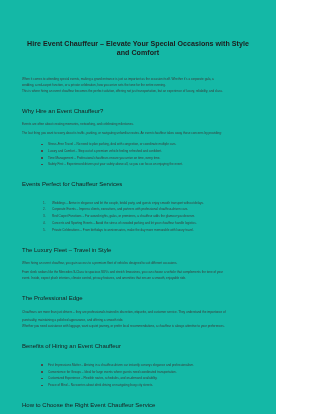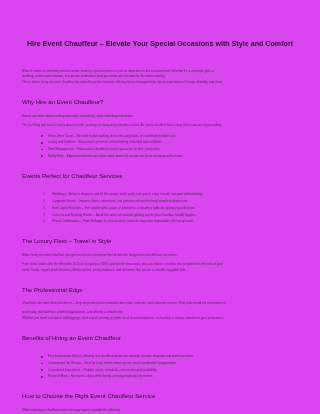--- a/index.html
+++ b/index.html
@@ -9,23 +9,23 @@
   }
   body {
     width: 320px;
     height: 414px;
     overflow: hidden;
     font-family: "Liberation Sans", sans-serif;
     color: #2b2b2b;
     -webkit-font-smoothing: antialiased;
   }
   .page {
-    width: 320px;
+    width: 276px;
     height: 414px;
-    background: #d946ef;
+    background: #14b8a6;
     box-sizing: border-box;
     padding: 0 22px;
     position: relative;
   }
   .doc-title {
     text-align: center;
     font-size: 7.1px;
     font-weight: bold;
     color: #1c1c1c;
     letter-spacing: 0.02px;

